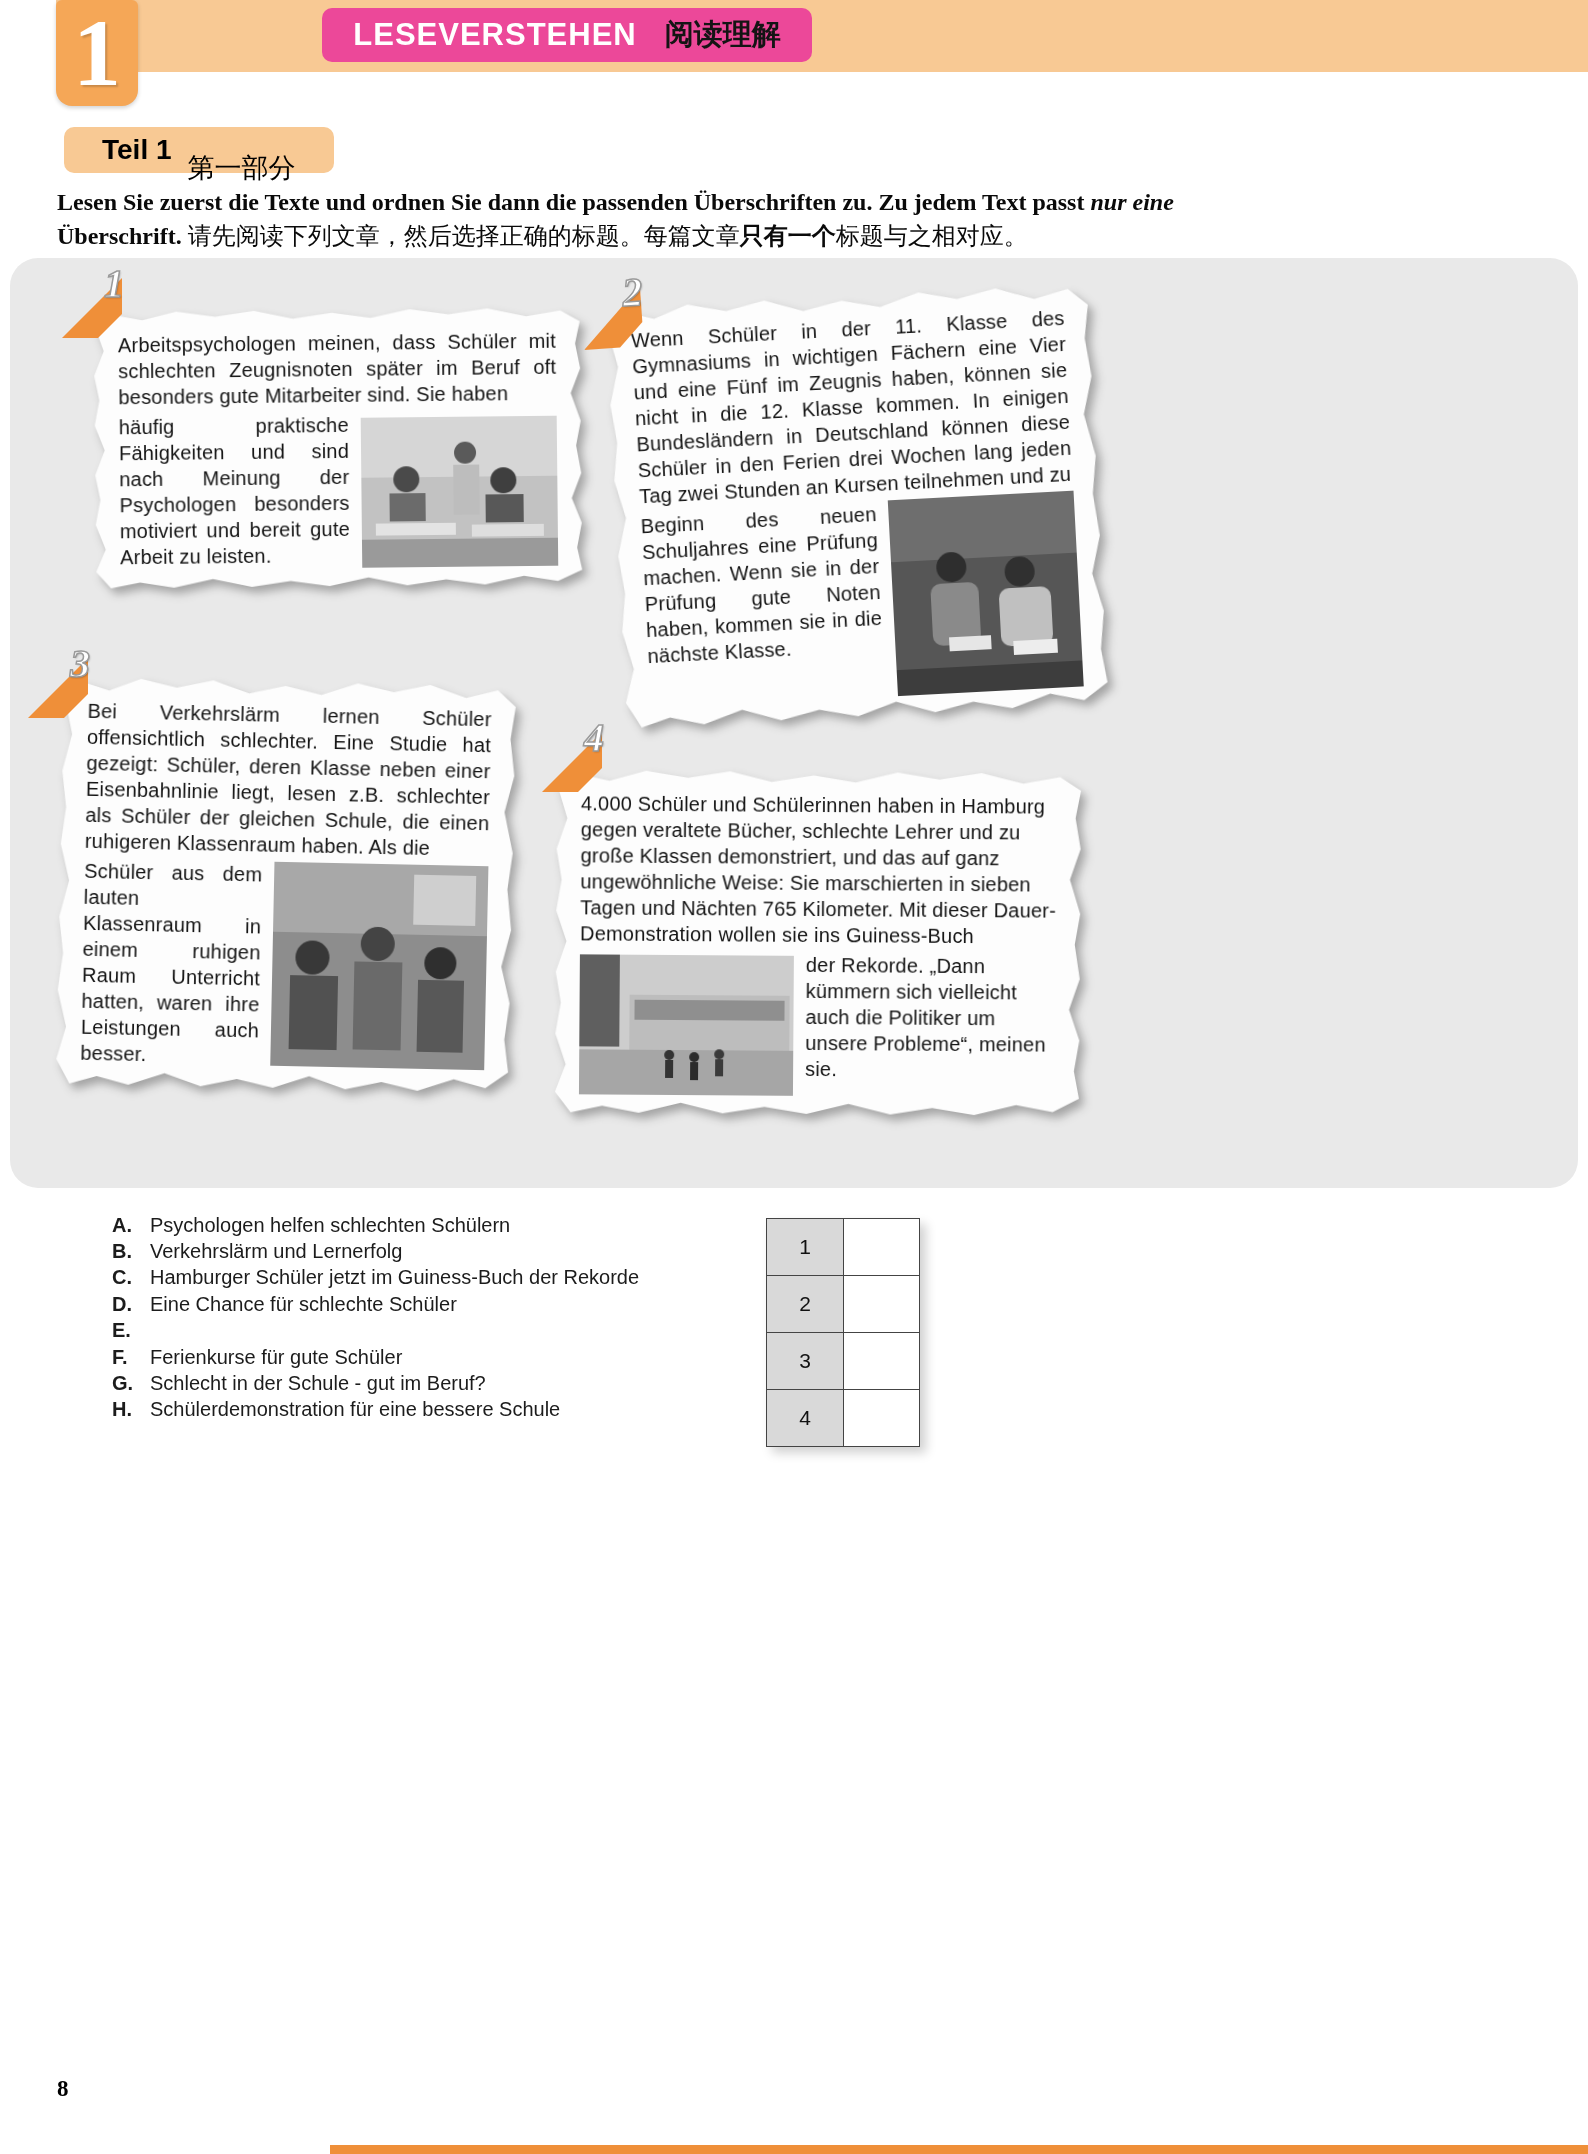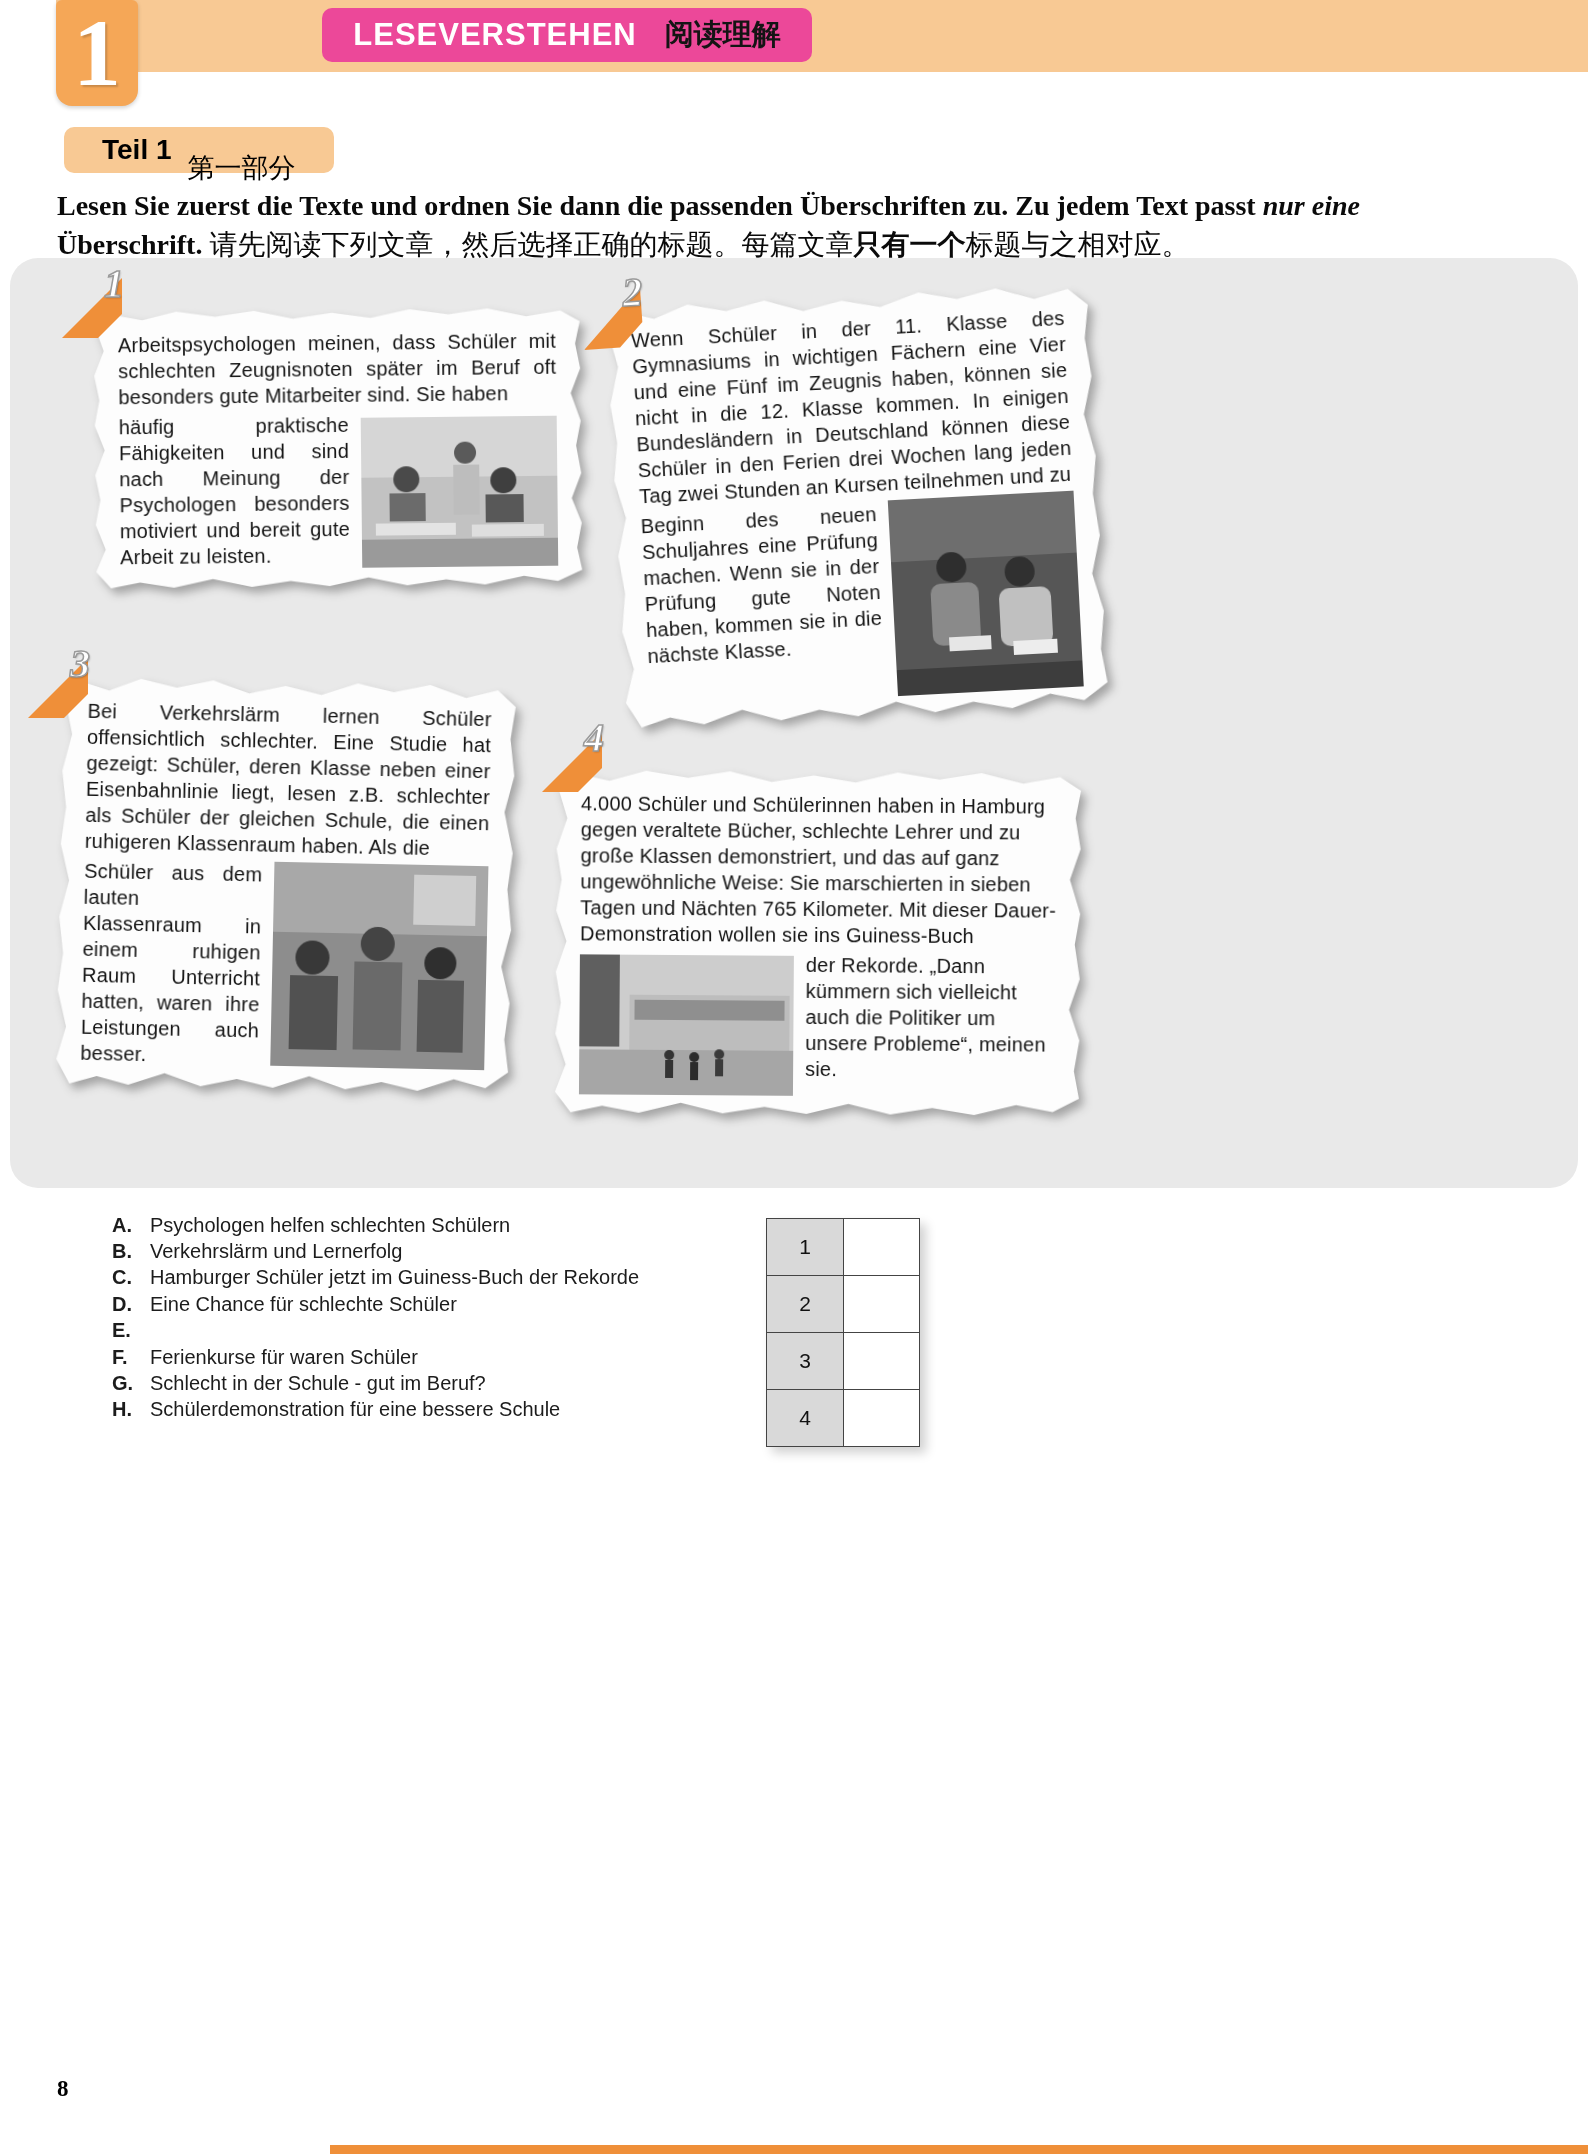--- a/index.html
+++ b/index.html
@@ -41,21 +41,21 @@
     position:absolute; left:64px; top:127px; height:46px; padding:0 38px;
     background:#f8c994; border-radius:10px;
     display:flex; align-items:center; gap:16px;
   }
   .teil-de { font-weight:bold; font-size:28px; color:#000; }
   .teil-zh { font-size:27px; color:#000;margin-top:35px; }
 
   
   .instructions {
     position:absolute; left:57px; top:186px; width:1495px;
-    font-family:"Liberation Serif", serif; font-size:28px; color:#0a0a0a;
+    font-family:"Liberation Serif", serif; font-size:24px; color:#0a0a0a;
     line-height:1.4;
   }
   .instructions .b { font-weight:bold; }
   .instructions .em { font-weight:bold; font-style:italic; }
   .instructions .zh { font-weight:normal; }
   .instructions .zh-b { font-weight:bold; }
 
   
   .notes-panel {
     position:absolute; left:10px; top:258px; width:1568px; height:930px;
@@ -297,21 +297,21 @@
     </div>
     <div class="option">
       <span class="letter">D.</span>
       <span>Eine Chance für schlechte Schüler</span>
     </div>
     <div class="option">
       <span class="letter">E.</span>
     </div>
     <div class="option">
       <span class="letter">F.</span>
-      <span>Ferienkurse für waren Schüler</span>
+      <span>Ferienkurse für gute Schüler</span>
     </div>
     <div class="option">
       <span class="letter">G.</span>
       <span>Schlecht in der Schule - gut im Beruf?</span>
     </div>
     <div class="option">
       <span class="letter">H.</span>
       <span>Schülerdemonstration für eine bessere Schule</span>
     </div>
   </div>

